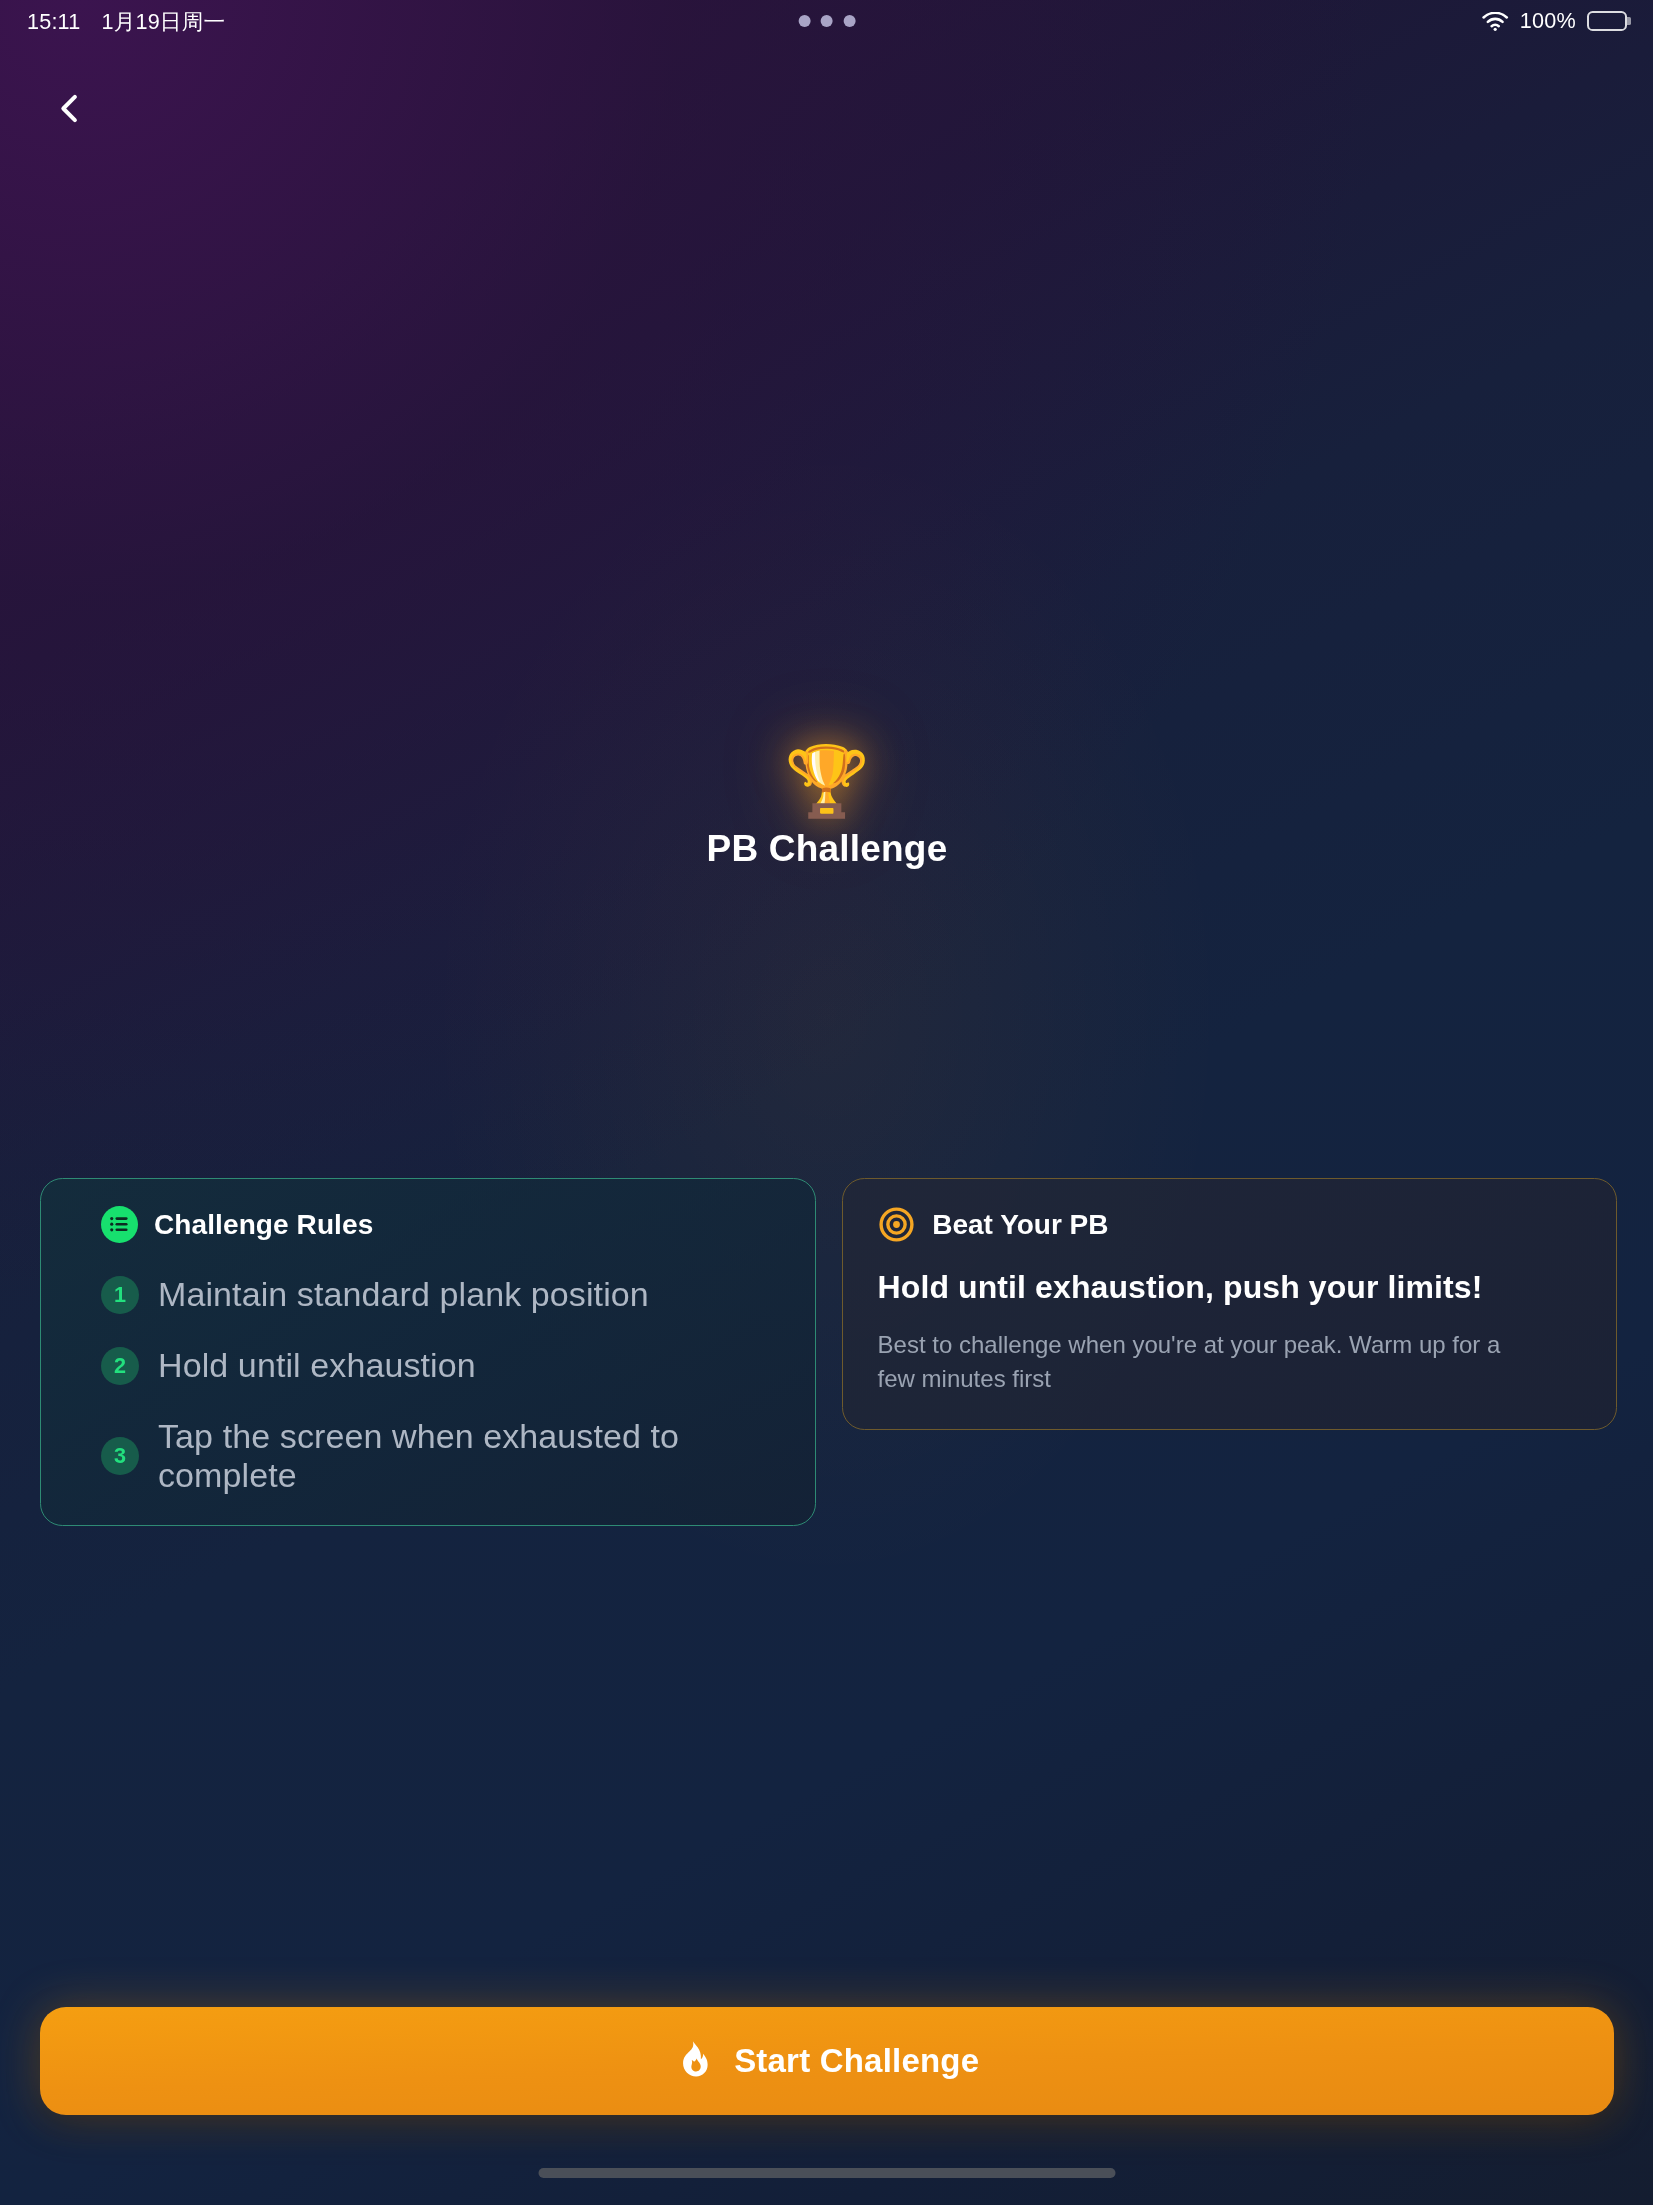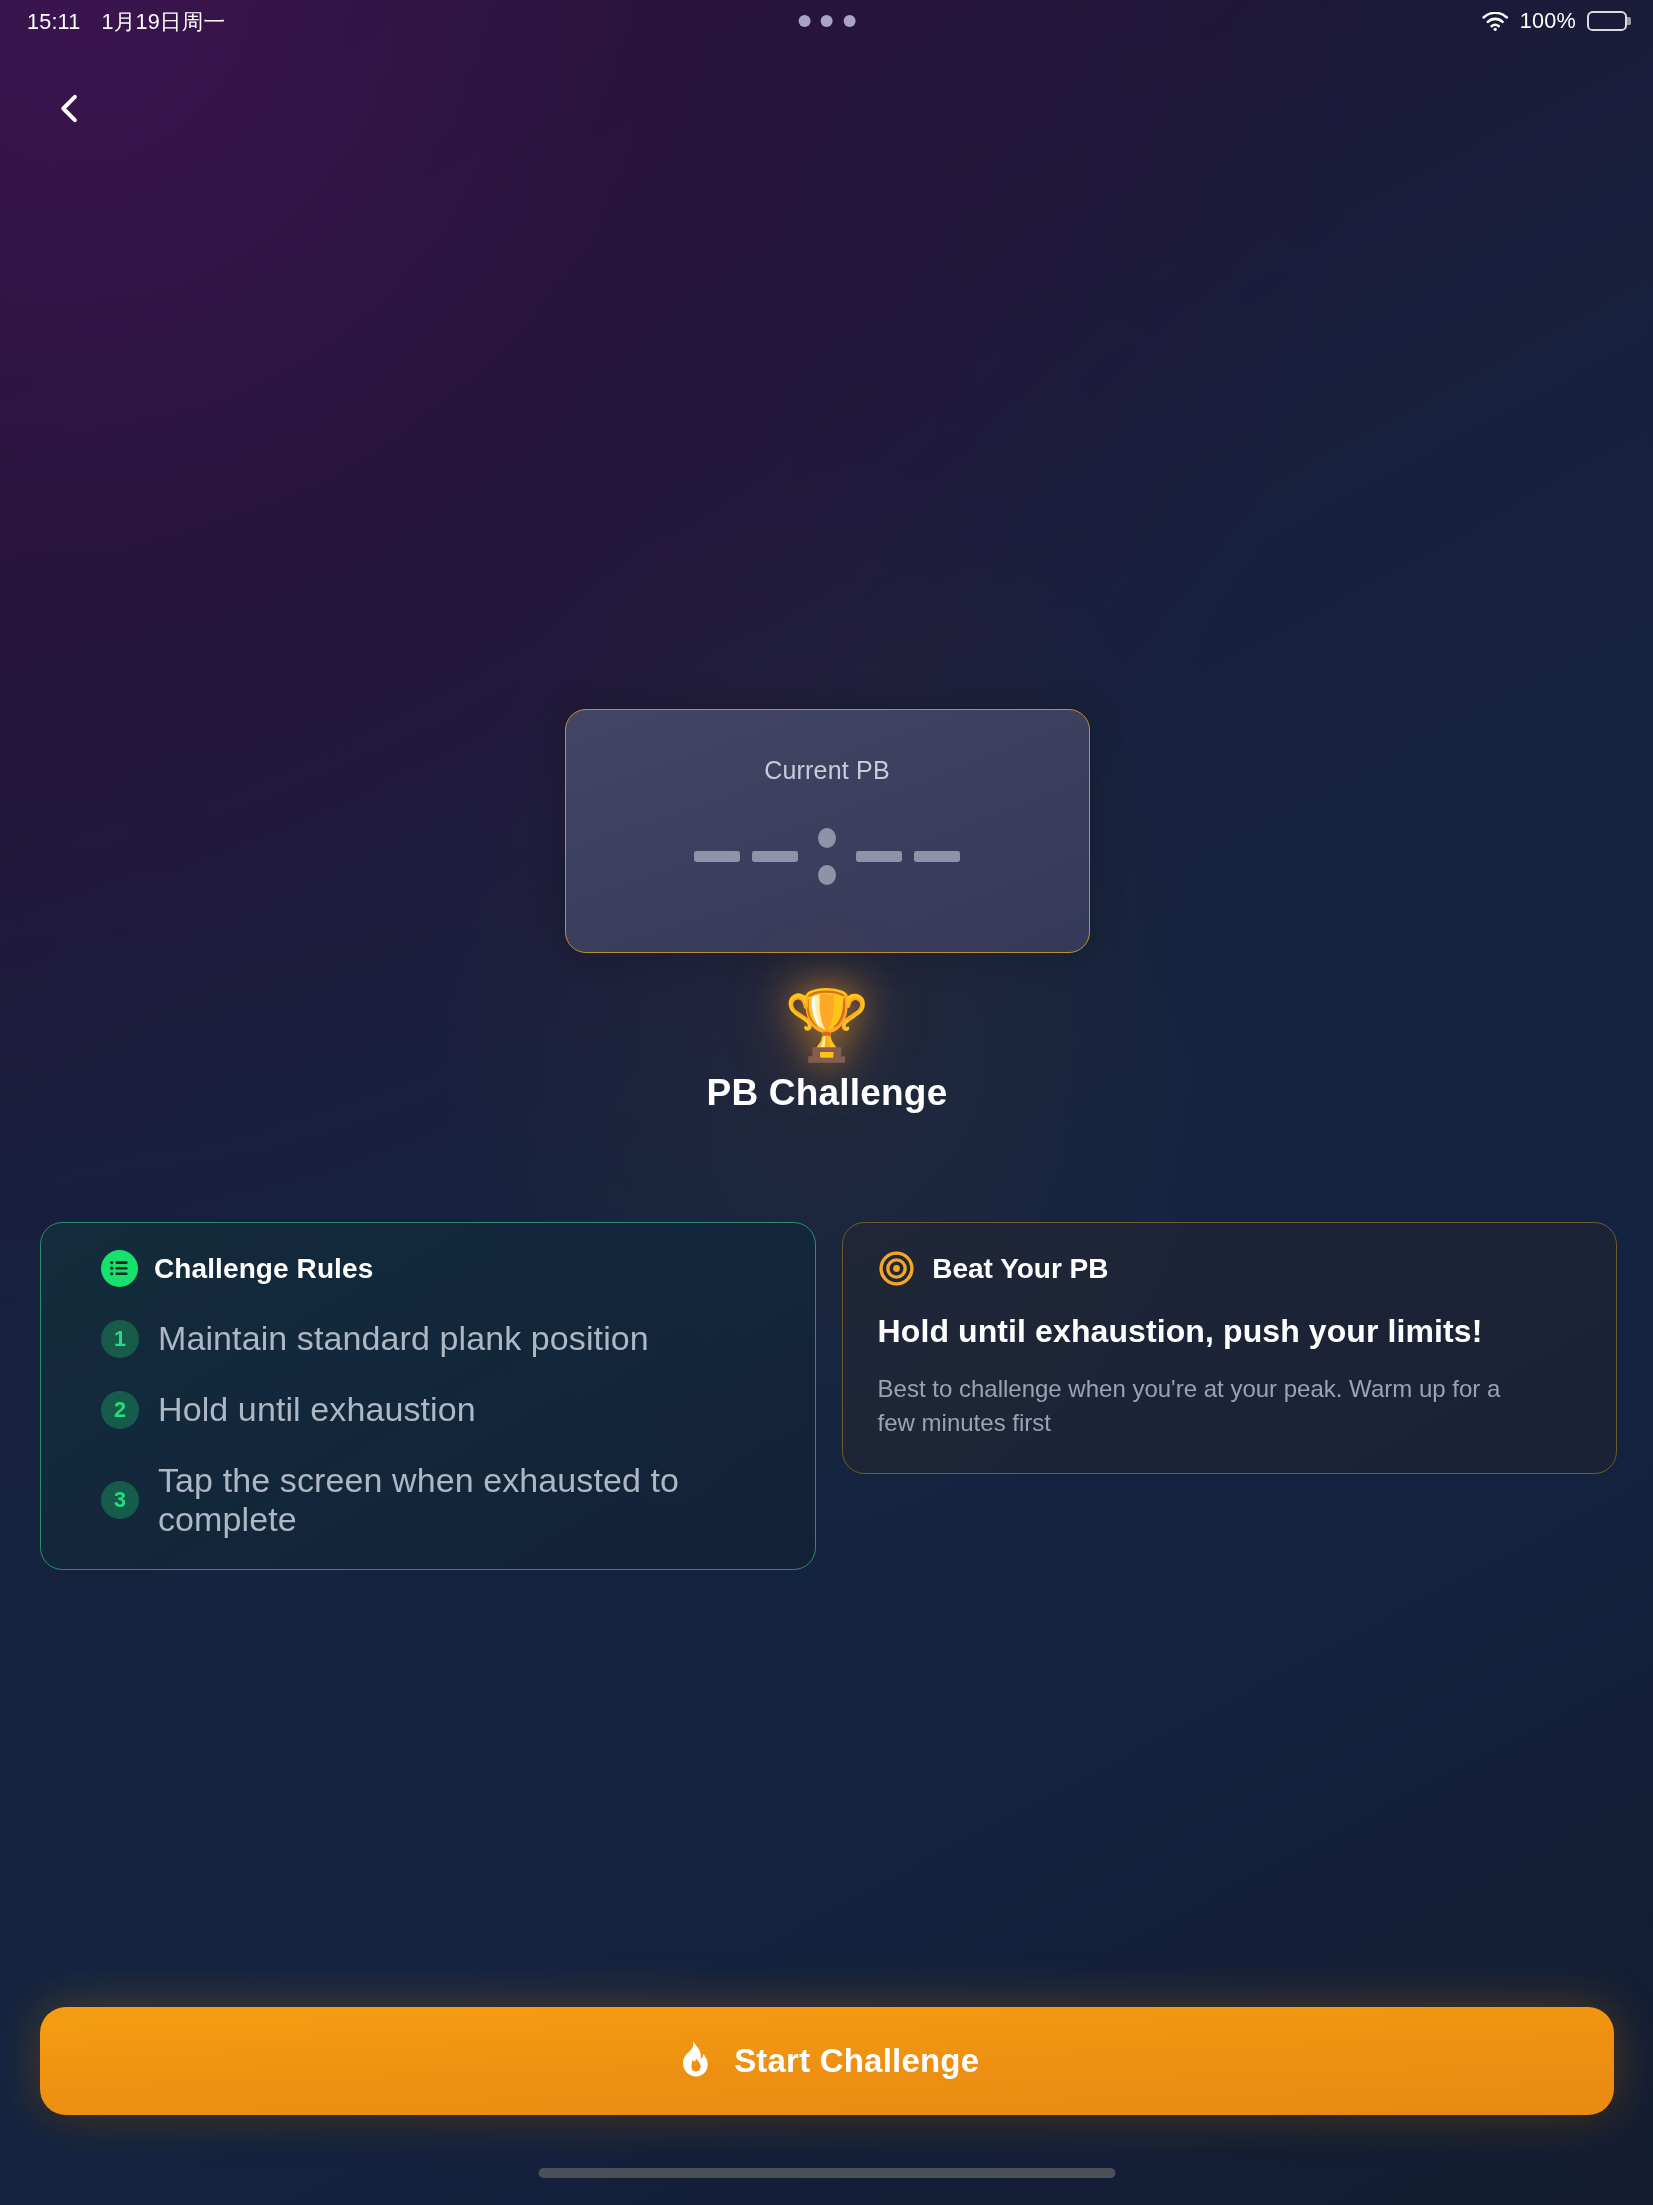--- a/index.html
+++ b/index.html
@@ -113,21 +113,21 @@
 
   .pb-title {
     margin-top:12px;
     font-size:37px; font-weight:bold; color:#ffffff;
     letter-spacing:0.2px;
   }
 
   
   .cards-row {
     position:absolute; top:1178px; left:40px; right:37px;
-    display:flex; gap:26px; align-items:flex-start;margin-top:44px;
+    display:flex; gap:26px; align-items:flex-start;
   }
 
   .rules-card {
     width:777px; min-height:248px;
     border:1.6px solid #2e8b74;
     border-radius:22.4px;
     background:linear-gradient(150deg, rgba(19,46,60,0.85) 0%, rgba(18,40,58,0.8) 45%, rgba(19,33,52,0.8) 100%);
     padding:27px 32px 30px 114px;
     position:relative;
   }
@@ -237,33 +237,20 @@
   </div>
 
   <div class="back-btn">
     <svg viewBox="0 0 24 24" fill="none">
       <path d="M15.5 4.5 8 12l7.5 7.5" stroke="#ffffff" stroke-width="2.6" stroke-linecap="round" stroke-linejoin="round"></path>
     </svg>
   </div>
 
   <div class="center-wrap">
 
-    <div class="pb-card">
-      <div class="pb-label">Current PB</div>
-      <div class="pb-placeholder">
-        <span class="ph-dash"></span>
-        <span class="ph-dash"></span>
-        <span class="ph-colon">
-          <span></span>
-          <span></span>
-        </span>
-        <span class="ph-dash"></span>
-        <span class="ph-dash"></span>
-      </div>
-    </div>
 
     <div class="trophy">🏆</div>
     <div class="pb-title">PB Challenge</div>
   </div>
 
   <div class="cards-row">
 
     <div class="rules-card">
       <div class="rules-head">
         <span class="list-icon">

